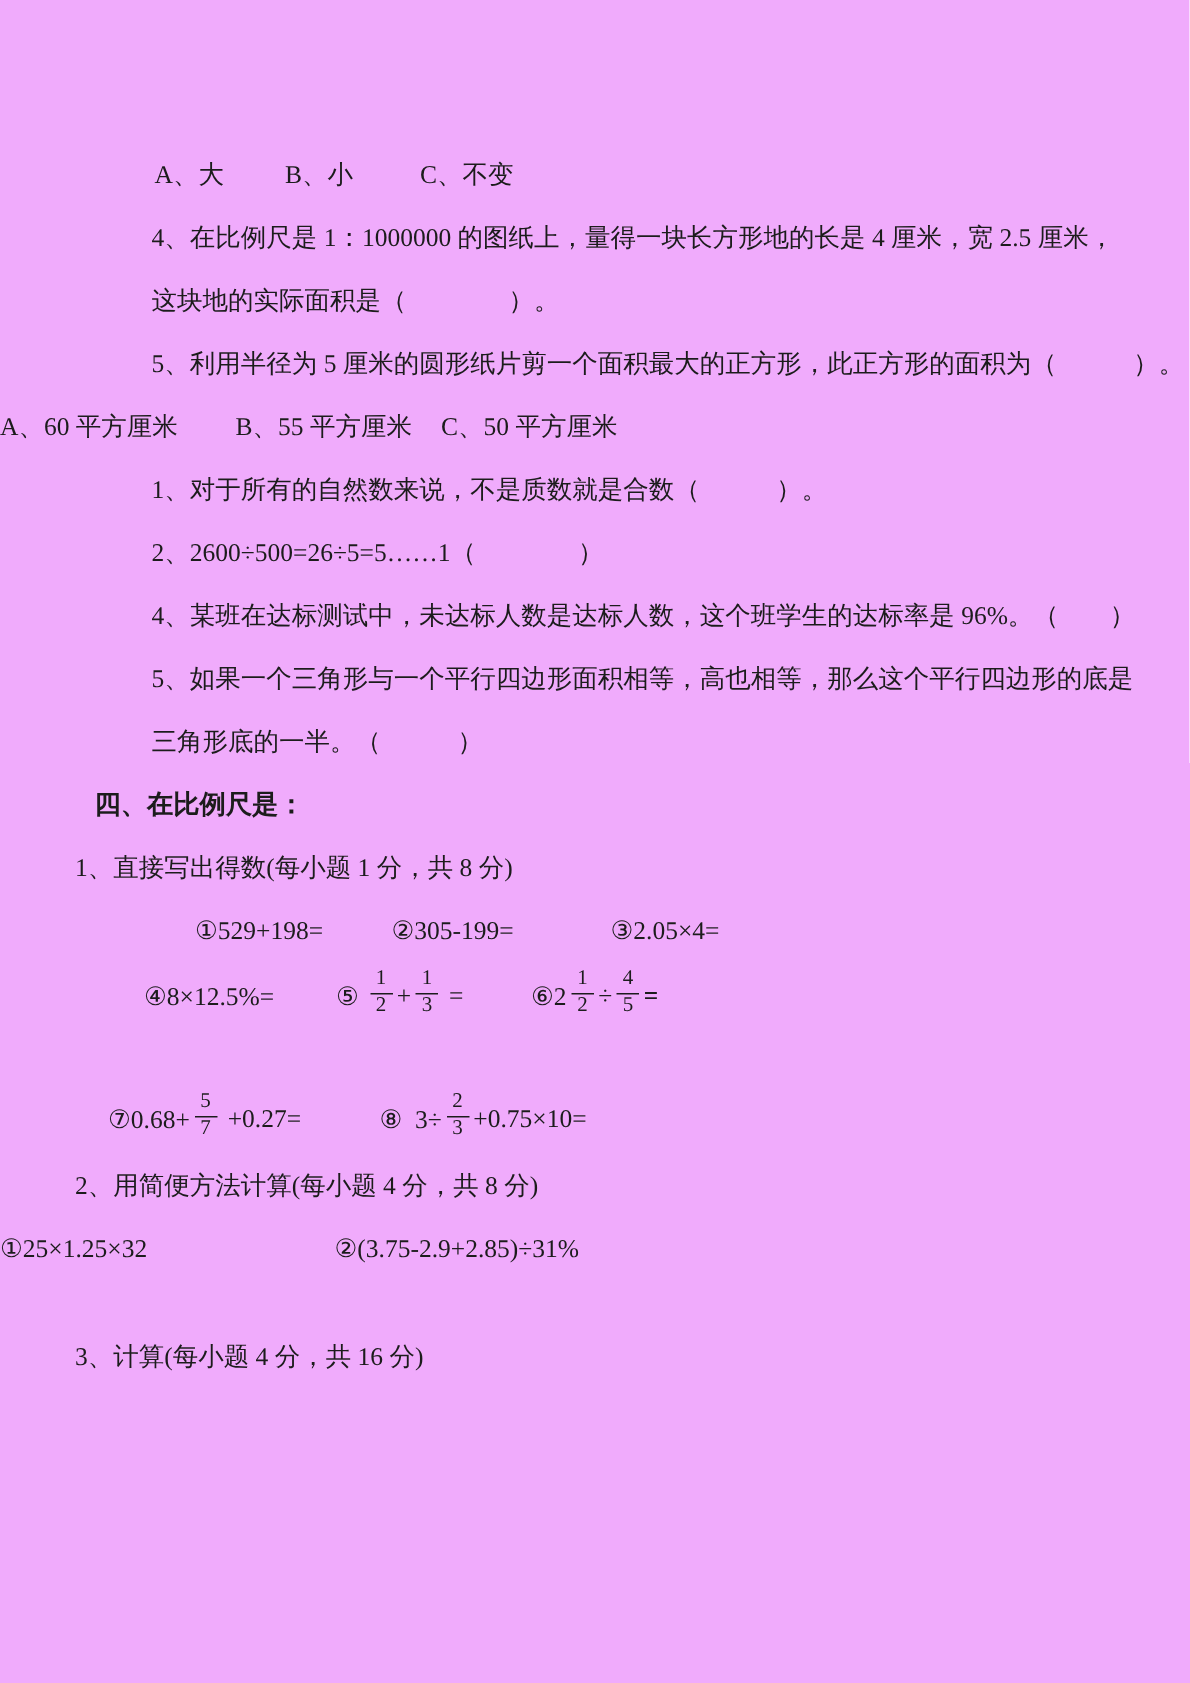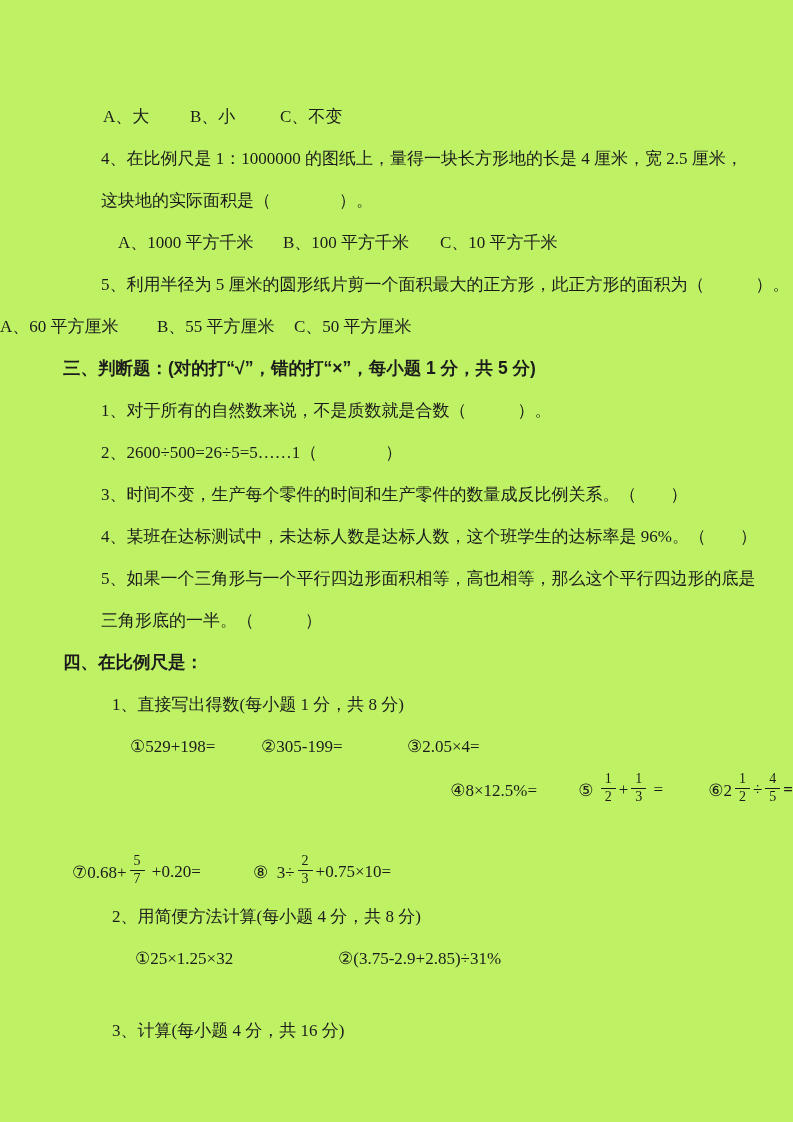--- a/index.html
+++ b/index.html
@@ -1,19 +1,19 @@
 <!DOCTYPE html>
 <html><head>
 <meta charset="utf-8">
 <style>
   html,body{margin:0;padding:0;background:#ffffff;}
   .page{
     position:relative;
     width:793px;height:1122px;
-    background:#bef264;
+    background:#f0abfc;
     color:#1c1c1c;
     font-family:"Liberation Serif","DejaVu Serif",serif;
     font-size:17px;
     overflow:hidden;
     box-sizing:border-box;
     padding-top:95px;
   }
   .line{
     height:42px;
     display:flex;
@@ -22,25 +22,25 @@
   }
   .line-tall{height:46px;}
   .spacer30{height:30px;}
   .line span{white-space:pre;}
   
   .pl-sec{padding-left:63px;}
   .pl-q{padding-left:101px;}
   .pl-opt3{padding-left:103px;}
   .pl-opt4{padding-left:118px;}
   .pl-opt5{}
-  .pl-sub{padding-left:112px;}
+  .pl-sub{padding-left:50px;}
   .pl-r1{padding-left:130px;}
-  .pl-r2{padding-left:120px;justify-content:flex-end;}
+  .pl-r2{padding-left:96px;}
   .pl-r3{padding-left:72px;margin-top:36px;}
-  .pl-s2{padding-left:135px;}
+  .pl-s2{gap:20px;}
   
   .sec-heading{
     font-family:"Liberation Sans","DejaVu Sans",sans-serif;
     font-weight:bold;
     font-size:17.5px;
   }
   
   .w87{display:inline-block;width:87px;}
   .w90{display:inline-block;width:90px;}
   .w165{display:inline-block;width:165px;}
@@ -78,46 +78,35 @@
     <span class="w90">B、小</span>
     <span>C、不变</span>
   </div>
 
   <div class="line pl-q">
     <span>4、在比例尺是 1：1000000 的图纸上，量得一块长方形地的长是 4 厘米，宽 2.5 厘米，</span>
   </div>
   <div class="line pl-q">
     <span>这块地的实际面积是（　　　　）。</span>
   </div>
-  <div class="line pl-opt4">
-    <span class="w165">A、1000 平方千米</span>
-    <span class="w157">B、100 平方千米</span>
-    <span>C、10 平方千米</span>
-  </div>
 
   <div class="line pl-q">
     <span>5、利用半径为 5 厘米的圆形纸片剪一个面积最大的正方形，此正方形的面积为（　　　）。</span>
   </div>
   <div class="line pl-opt5">
     <span class="w157">A、60 平方厘米</span>
     <span class="w137">B、55 平方厘米</span>
     <span>C、50 平方厘米</span>
   </div>
 
-  <div class="line pl-sec sec-heading">
-    <span>三、判断题：(对的打“√”，错的打“×”，每小题 1 分，共 5 分)</span>
-  </div>
   <div class="line pl-q">
     <span>1、对于所有的自然数来说，不是质数就是合数（　　　）。</span>
   </div>
   <div class="line pl-q">
     <span>2、2600÷500=26÷5=5……1（　　　　）</span>
-  </div>
-  <div class="line pl-q">
-    <span>3、时间不变，生产每个零件的时间和生产零件的数量成反比例关系。（　　）</span>
   </div>
   <div class="line pl-q">
     <span>4、某班在达标测试中，未达标人数是达标人数，这个班学生的达标率是 96%。（　　）</span>
   </div>
   <div class="line pl-q">
     <span>5、如果一个三角形与一个平行四边形面积相等，高也相等，那么这个平行四边形的底是</span>
   </div>
   <div class="line pl-q">
     <span>三角形底的一半。（　　　）</span>
   </div>
@@ -153,21 +142,21 @@
       <span>÷</span>
       <span class="frac"><span class="num">4</span><span class="den">5</span></span>
       <span class="bold-eq">=</span>
     </span>
   </div>
 
   <div class="line line-tall pl-r3">
     <span class="calc-item w181">
       <span>⑦0.68+</span>
       <span class="frac"><span class="num">5</span><span class="den">7</span></span>
-      <span> +0.20=</span>
+      <span> +0.27=</span>
     </span>
     <span class="calc-item">
       <span>⑧  3÷</span>
       <span class="frac"><span class="num">2</span><span class="den">3</span></span>
       <span>+0.75×10=</span>
     </span>
   </div>
 
   <div class="line pl-sub">
     <span>2、用简便方法计算(每小题 4 分，共 8 分)</span>

